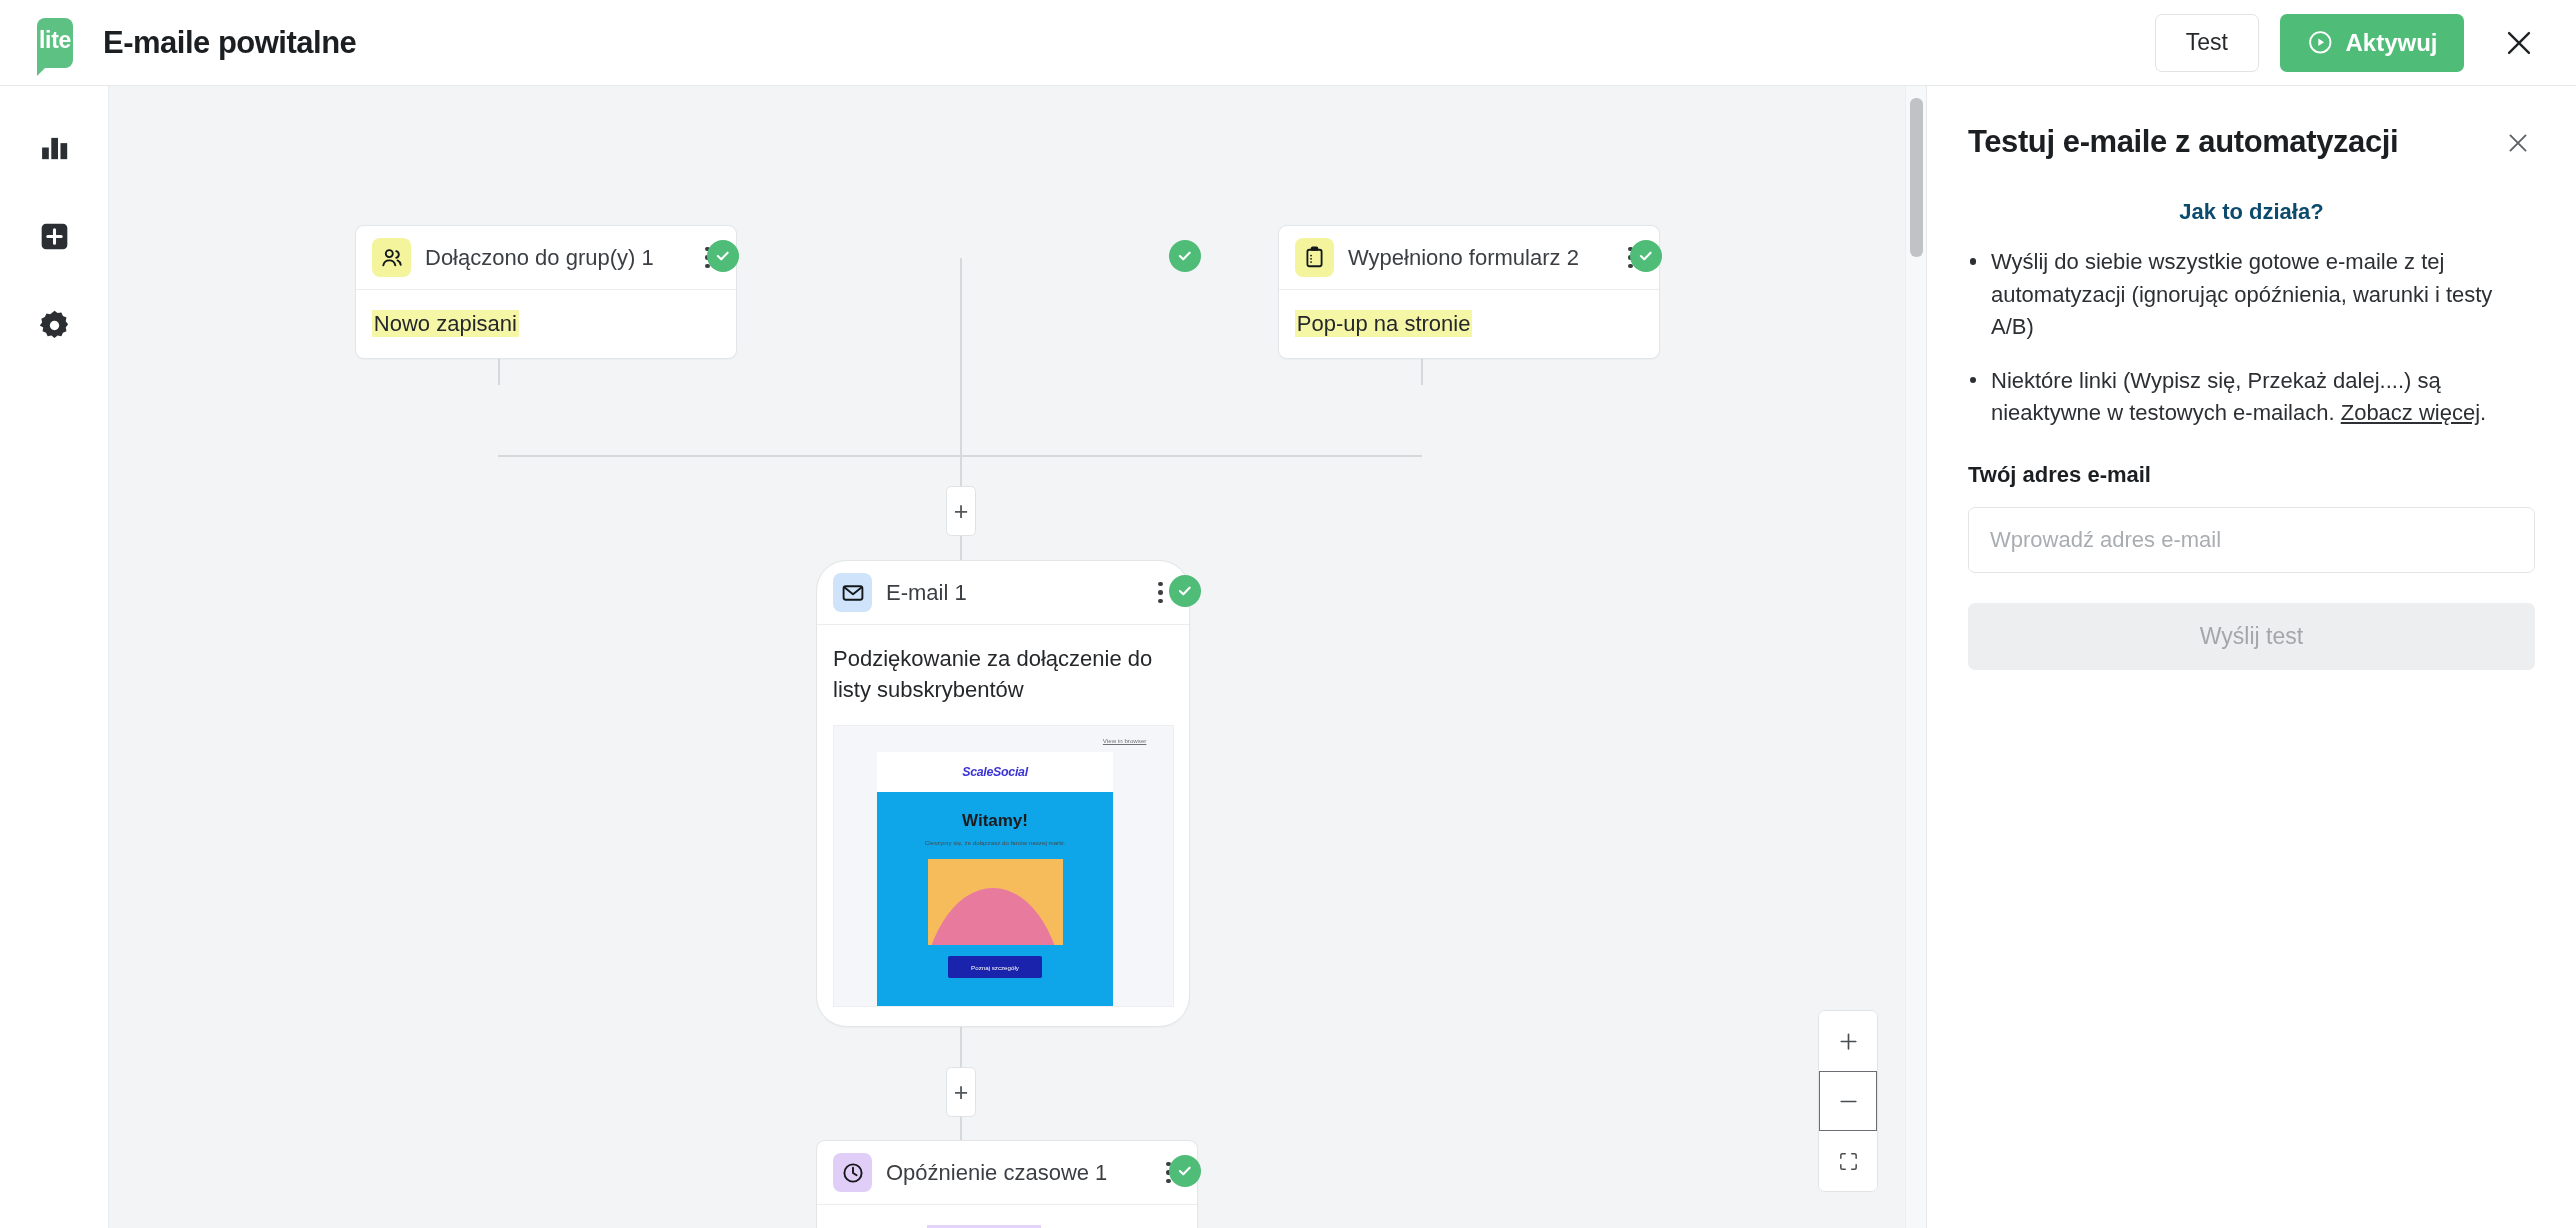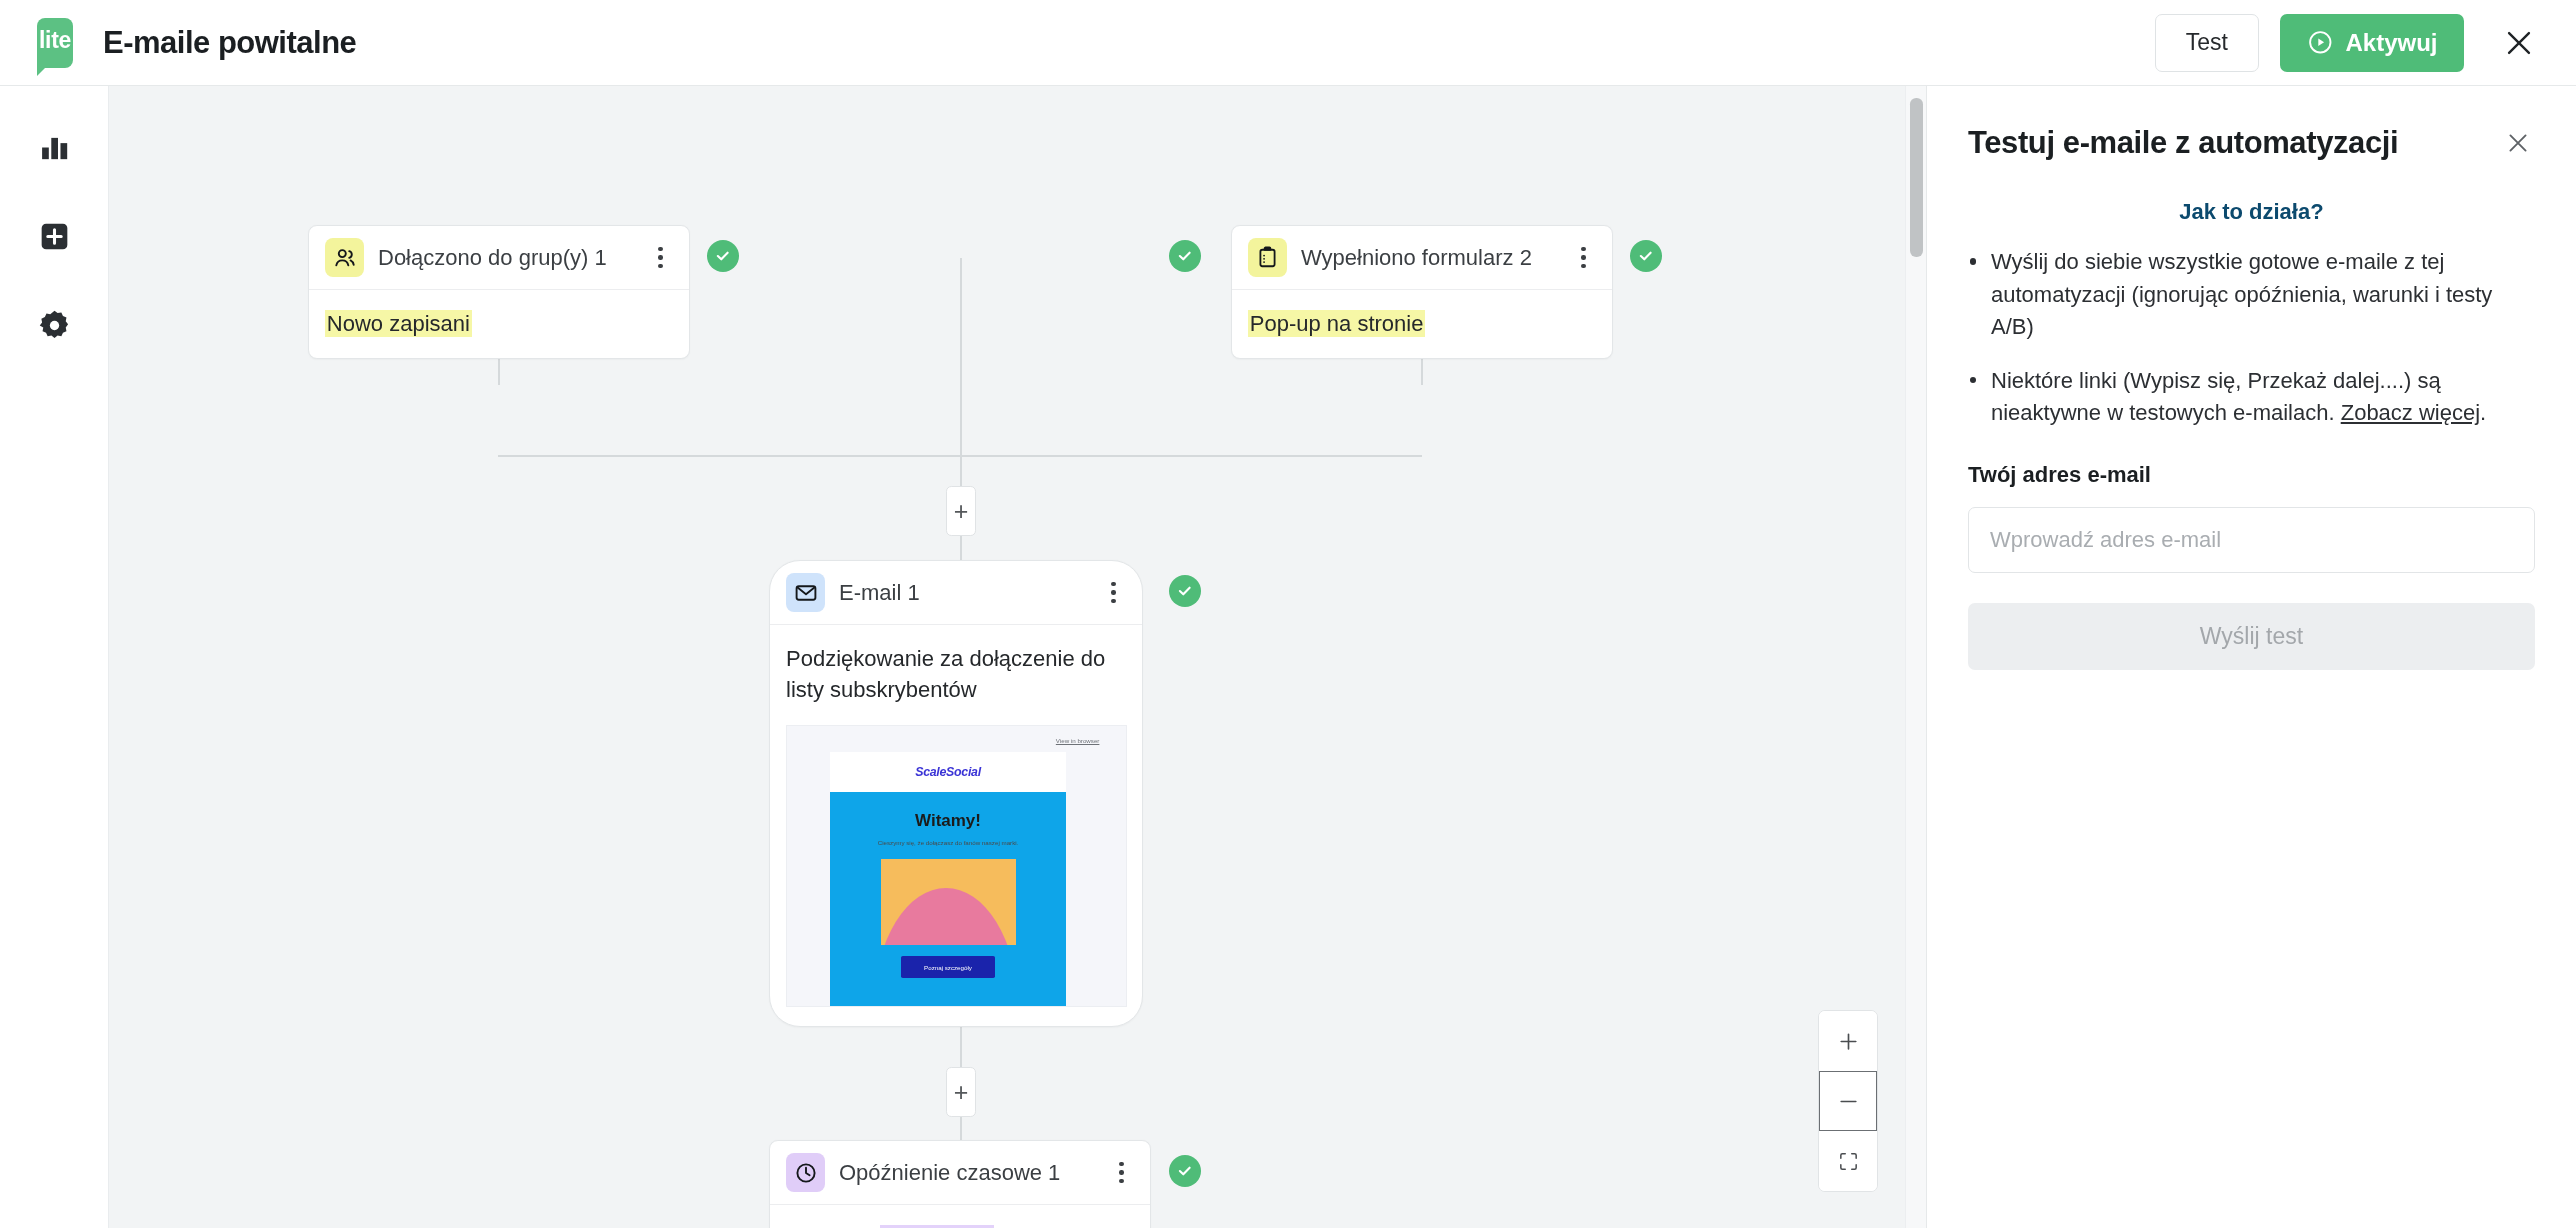--- a/index.html
+++ b/index.html
@@ -132,20 +132,21 @@
   }
 
   
   .node {
     position: absolute;
     background: #ffffff;
     border: 0.9px solid #e3e6e8;
     border-radius: 8.9px;
     z-index: 2;
     box-shadow: 0 0.9px 1.8px rgba(0,0,0,0.03);
+    margin-left: 47px;
   }
   .node-head {
     height: 64px;
     display: flex; align-items: center;
     padding: 0 16px 0 16px;
     border-bottom: 0.9px solid #ecedef;
   }
   .node-icon {
     width: 39px; height: 39px;
     border-radius: 8px;
@@ -268,21 +269,21 @@
 
   
   .panel {
     position: absolute; top: 86px; right: 0;
     width: 650px; height: 1143px;
     background: #ffffff;
     border-left: 0.9px solid #e6e9ea;
     padding: 39px 41px 0 41px;
   }
   .panel-head {
-    display: flex; align-items: flex-end; justify-content: space-between;
+    display: flex; align-items: center; justify-content: space-between;
   }
   .panel-title {
     font-size: 31px; font-weight: 700; letter-spacing: -0.4px;
     color: #1b1f22; line-height: 1.1;
   }
   .panel-close {
     background: transparent; border: none; cursor: pointer;
     width: 35px; height: 35px;
     display: flex; align-items: center; justify-content: center;
   }

